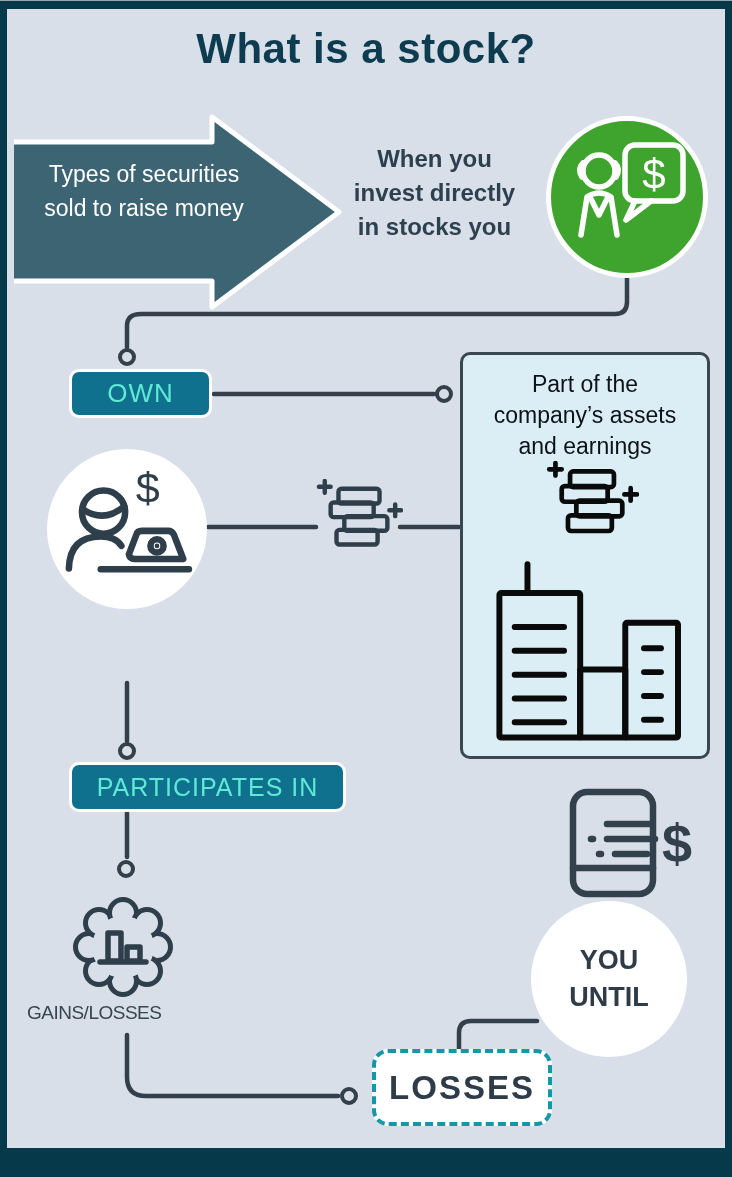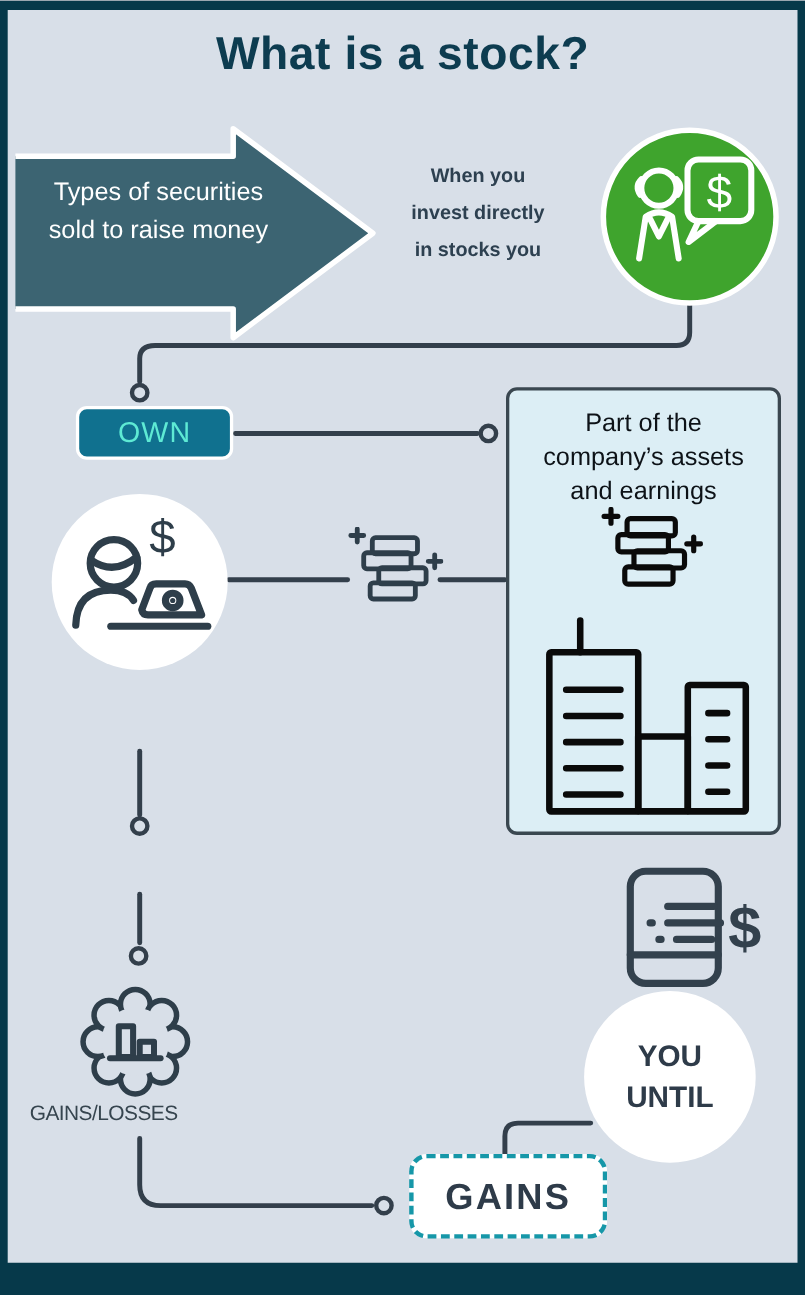--- a/index.html
+++ b/index.html
@@ -16,21 +16,21 @@
   .title{
     left:0;top:16px;width:100%;text-align:center;
     font-size:42px;font-weight:bold;color:#0d3c50;letter-spacing:.5px;
   }
   .arrow-label{
     left:14px;top:148px;width:246px;text-align:center;
     color:#ffffff;font-size:23px;line-height:34px;
   }
   .lead-text{
     left:325px;top:133px;width:205px;text-align:center;
-    color:#2d4050;font-size:18px;font-weight:bold;line-height:34px;
+    color:#2d4050;font-size:24px;font-weight:bold;line-height:34px;
   }
   .green-circle{
     left:539px;top:107px;width:162px;height:162px;border-radius:50%;
     background:#3fa42d;border:5px solid #ffffff;
     display:flex;align-items:center;justify-content:center;
   }
   .node-btn{
     background:#10718f;border:3px solid #ffffff;border-radius:10px;
     color:#5eead4;display:flex;align-items:center;justify-content:center;
     letter-spacing:1px;
@@ -167,20 +167,21 @@
         <path d="M18,122 Q19,88 52,88 Q68,88 74,98"></path>
         <path d="M82,107 L90,86 Q91,82 96,82 H124 Q128,82 130,86 L140,112 H88 Q83,112 82,107 Z"></path>
         <circle cx="112" cy="98" r="7"></circle>
         <path d="M52,123 H146"></path>
       </g>
       <circle cx="112" cy="98" r="2.5" fill="#2e3e4a"></circle>
       <text x="102" y="52" text-anchor="middle" font-size="46" fill="#2e3e4a">$</text>
     </svg>
   </div>
 
+  <div class="abs node-btn btn-participates">PARTICIPATES IN</div>
 
   <svg class="abs" style="left:64px;top:886px;" width="104" height="104" viewBox="-52 -52 104 104">
     <g stroke="#2e3e4a" stroke-width="5" fill="#d8dfe8">
       <circle cx="34" cy="0" r="13.5"></circle>
         <circle cx="24" cy="24" r="13.5"></circle>
       <circle cx="0" cy="34" r="13.5"></circle>
         <circle cx="-24" cy="24" r="13.5"></circle>
       <circle cx="-34" cy="0" r="13.5"></circle>
         <circle cx="-24" cy="-24" r="13.5"></circle>
       <circle cx="0" cy="-34" r="13.5"></circle>
@@ -202,15 +203,15 @@
       <path d="M44,40 H86"></path>
       <path d="M28,55 L30,55 M44,55 H92"></path>
       <path d="M36,70 L38,70 M52,70 H84"></path>
     </g>
     <text x="114" y="78" text-anchor="middle" font-size="54" font-weight="600" fill="#33414d">$</text>
   </svg>
 
   <div class="abs white-circle sell-circle preline">YOU
 UNTIL</div>
 
-  <div class="abs until-box">GAINS</div>
+  <div class="abs until-box">LOSSES</div>
 
 </div>
 
 </body></html>

